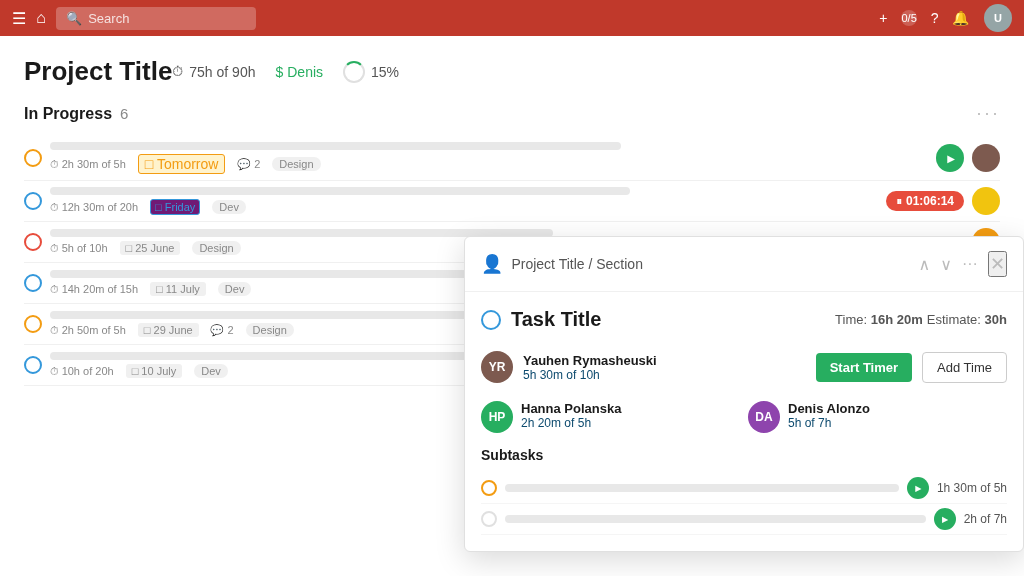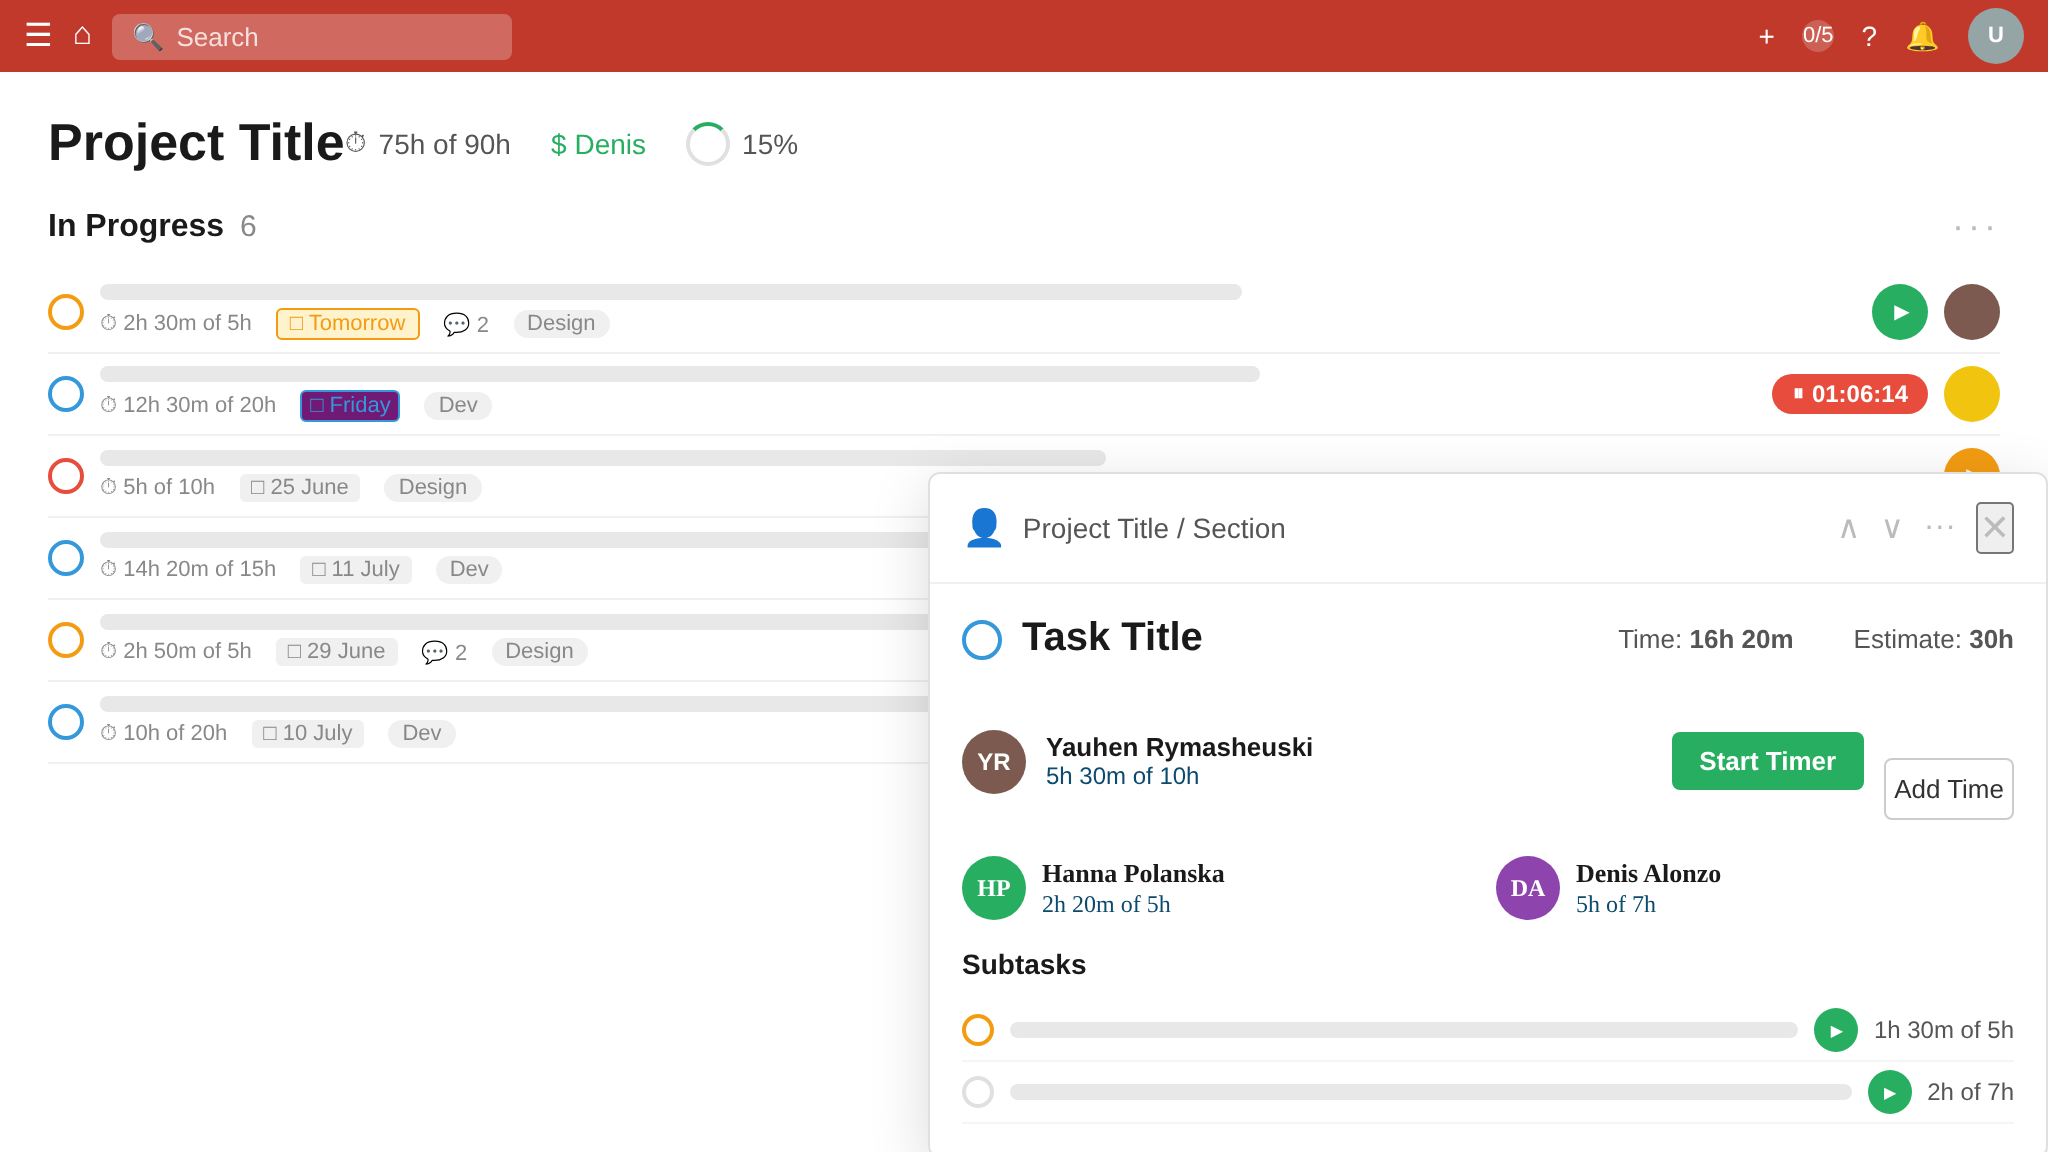--- a/index.html
+++ b/index.html
@@ -84,21 +84,21 @@
     .task-bar-container { margin-bottom: 4px; }
     .task-bar {
       height: 8px; border-radius: 4px; background: #e8e8e8;
     }
     .task-meta-row { display: flex; align-items: center; gap: 12px; font-size: 11px; color: #888; flex-wrap: wrap; }
     .meta-tag {
       display: inline-flex; align-items: center; gap: 3px; font-size: 11px; color: #888;
     }
     .tag-design { background: #f0f0f0; border-radius: 10px; padding: 1px 7px; color: #888; }
     .tag-dev { background: #f0f0f0; border-radius: 10px; padding: 1px 7px; color: #888; }
-    .date-tomorrow { background: #fff3cd; color: #f39c12; border: 1px solid #f39c12; border-radius: 3px; padding: 1px 6px; font-size: 11px; font-weight: 500; }
+    .date-tomorrow { background: #fff3cd; color: #f39c12; border: 1px solid #f39c12; border-radius: 3px; padding: 1px 6px; font-size: 14px; font-weight: 500; }
     .date-friday { background: #701a75; color: #3498db; border: 1px solid #3498db; border-radius: 3px; padding: 1px 4px; font-size: 11px; font-weight: 500; }
     .date-normal { background: #f0f0f0; border-radius: 3px; padding: 1px 6px; font-size: 11px; color: #888; }
 
     .play-btn {
       width: 28px; height: 28px; background: #27ae60; border-radius: 50%; display: flex; align-items: center; justify-content: center; cursor: pointer; flex-shrink: 0;
     }
     .play-btn::after { content: '▶'; color: #fff; font-size: 10px; margin-left: 2px; }
     .play-btn.orange { background: #f39c12; }
 
     .timer-badge {
@@ -128,39 +128,39 @@
     }
     .panel-header-title { flex: 1; font-size: 14px; color: #555; }
     .panel-controls { display: flex; align-items: center; gap: 10px; }
     .panel-ctrl-btn { color: #bbb; font-size: 16px; cursor: pointer; background: none; border: none; }
     .panel-close { color: #bbb; font-size: 18px; cursor: pointer; }
 
     .panel-body { padding: 16px; }
     .panel-task-title-row { display: flex; align-items: center; gap: 10px; margin-bottom: 12px; }
     .panel-task-circle { width: 20px; height: 20px; border-radius: 50%; border: 2px solid #3498db; flex-shrink: 0; }
     .panel-task-title { font-size: 20px; font-weight: 700; color: #1a1a1a; }
-    .panel-task-meta { margin-left: auto; font-size: 13px; color: #555; display: flex; gap: 30px; }
+    .panel-task-meta { margin-left: auto; font-size: 13px; color: #555; display: flex; gap: 4px; }
     .panel-task-meta span { font-weight: 500; }
 
     .assignee-row { display: flex; align-items: center; gap: 10px; margin-bottom: 10px; padding: 8px 0; }
     .assignee-avatar { width: 32px; height: 32px; border-radius: 50%; background: #3498db; flex-shrink: 0; display: flex; align-items: center; justify-content: center; color: #fff; font-size: 12px; font-weight: bold; }
     .assignee-avatar.green-av { background: #27ae60; }
     .assignee-avatar.purple-av { background: #8e44ad; }
     .assignee-info { flex: 1; }
     .assignee-name { font-size: 13px; font-weight: 600; color: #1a1a1a; }
     .assignee-time { font-size: 12px; color: #0c4a6e; }
     .start-timer-btn {
       background: #27ae60; color: #fff; border: none; border-radius: 4px; padding: 7px 14px; font-size: 13px; font-weight: 600; cursor: pointer;
     }
     .add-time-btn {
-      background: #fff; color: #333; border: 1px solid #ccc; border-radius: 4px; padding: 7px 4px; font-size: 13px; font-weight: 500; cursor: pointer; margin-top: 28px;
+      background: #fff; color: #333; border: 1px solid #ccc; border-radius: 4px; padding: 7px 14px; font-size: 13px; font-weight: 500; cursor: pointer;
     }
 
     .assignees-grid { display: grid; grid-template-columns: 1fr 1fr; gap: 8px; margin-bottom: 14px; }
-    .assignee-col { display: flex; align-items: flex-end; gap: 8px; font-family: Liberation Serif, serif; }
+    .assignee-col { display: flex; align-items: flex-start; gap: 8px; }
 
     .subtasks-header { font-size: 14px; font-weight: 600; color: #1a1a1a; margin-bottom: 10px; }
     .subtask-row { display: flex; align-items: center; gap: 8px; padding: 4px 0; border-bottom: 1px solid #f5f5f5; }
     .subtask-circle { width: 16px; height: 16px; border-radius: 50%; border: 2px solid #e0e0e0; flex-shrink: 0; }
     .subtask-circle.orange { border-color: #f39c12; }
     .subtask-bar { height: 8px; border-radius: 4px; background: #e8e8e8; flex: 1; }
     .subtask-play { width: 22px; height: 22px; background: #27ae60; border-radius: 50%; display: flex; align-items: center; justify-content: center; }
     .subtask-play::after { content: '▶'; color: #fff; font-size: 8px; margin-left: 1px; }
     .subtask-time { font-size: 12px; color: #555; white-space: nowrap; }
 

